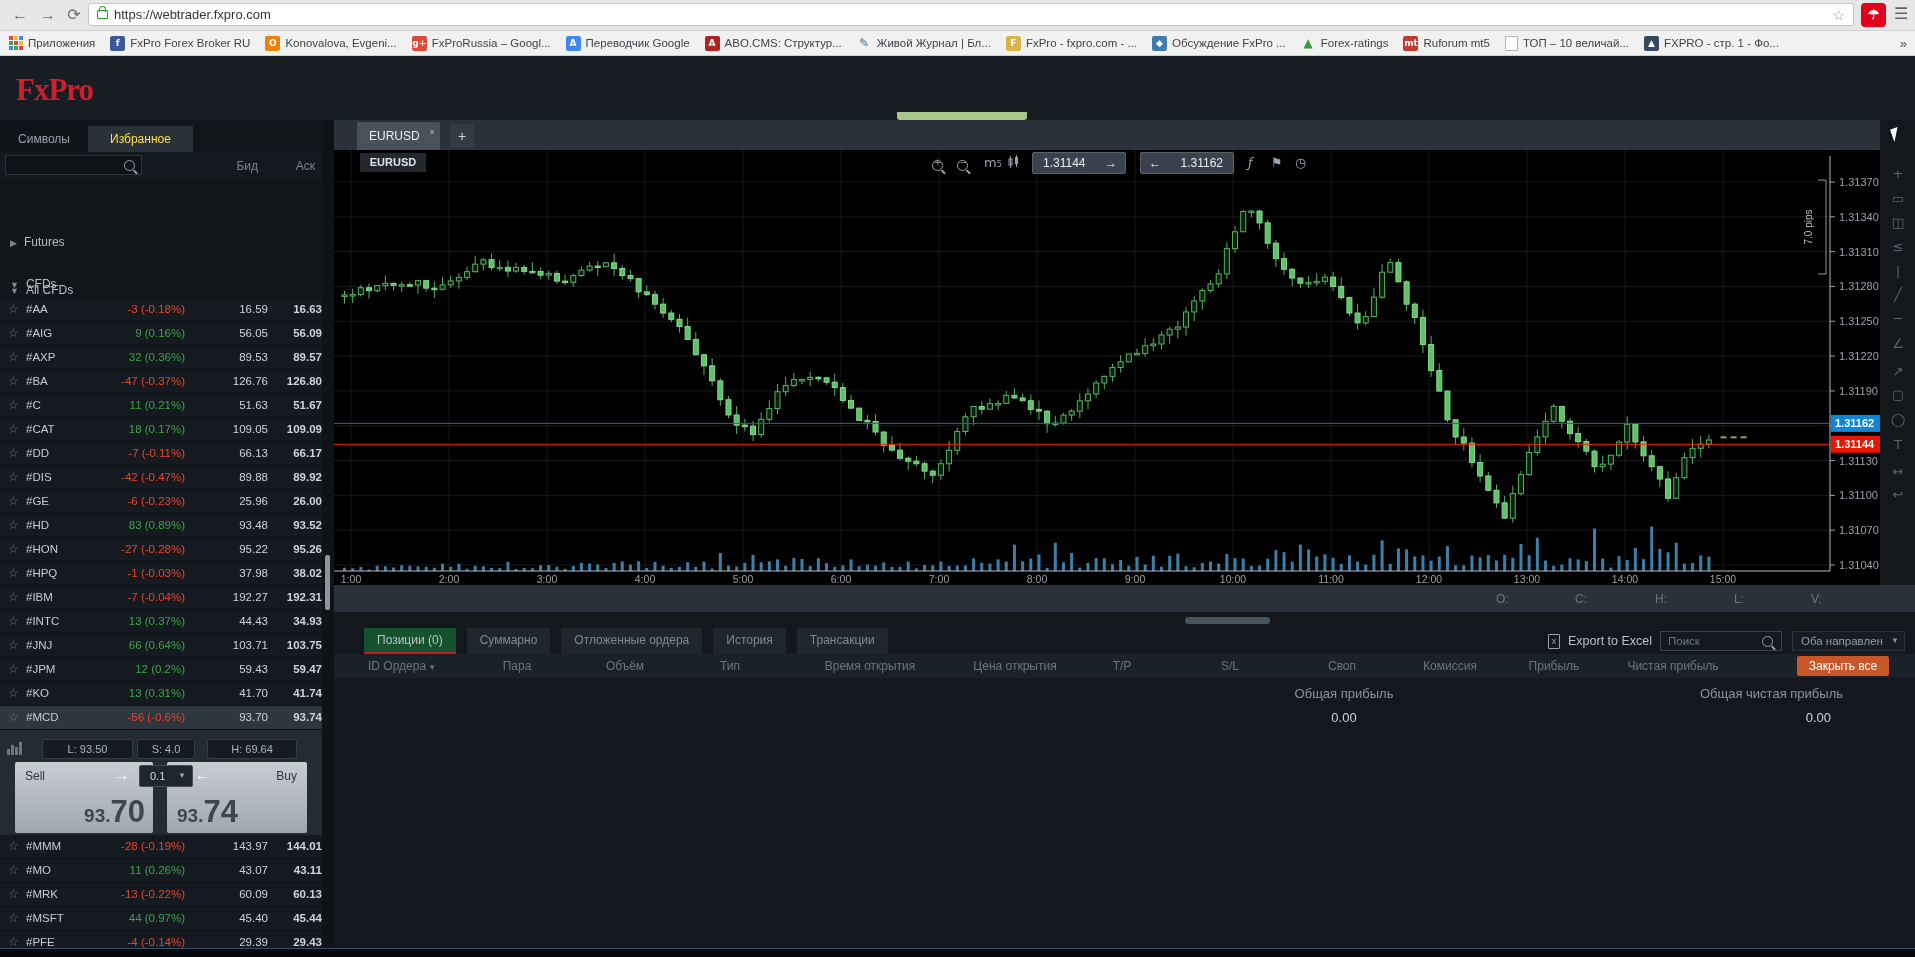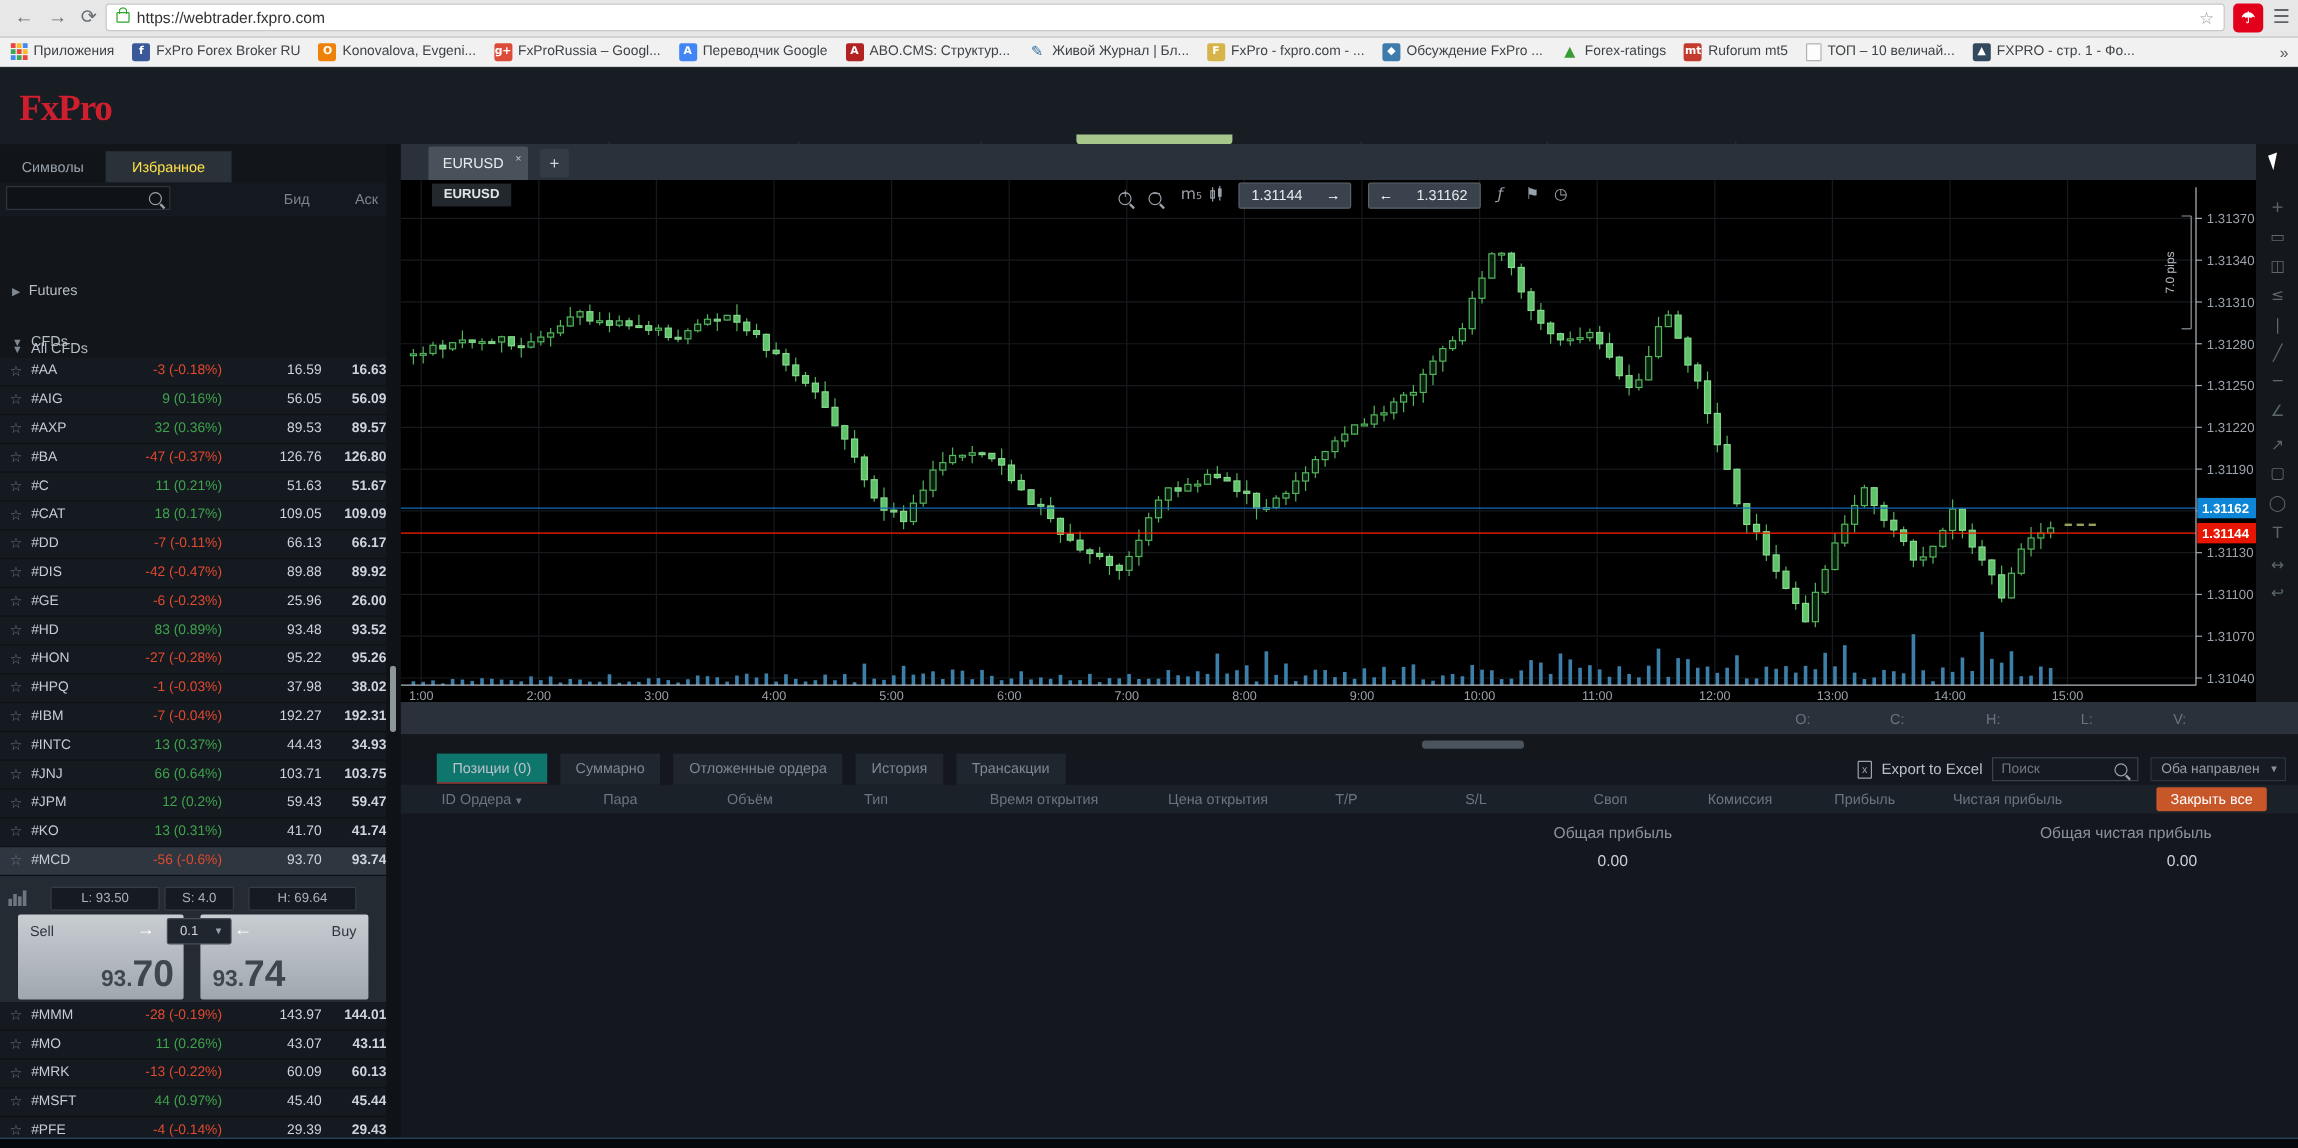--- a/index.html
+++ b/index.html
@@ -98,21 +98,21 @@
   .pxbtn{position:absolute;top:152px;width:94px;height:22px;background:#3a434d;border:1px solid #5a636d;border-radius:2px;box-sizing:border-box;color:#e8ecef;font-size:12px;line-height:20px;}
   .pxbtn .pa{position:absolute;top:0;color:#fff;font-weight:bold;}
   .ohlcvbar{position:absolute;left:334px;top:585px;width:1581px;height:27px;background:#2a313a;}
   .ohlcv{position:absolute;top:7px;font-size:12px;color:#6b7580;}
   .hscroll{position:absolute;left:334px;top:612px;width:1581px;height:16px;background:#14181d;}
   .hthumb{position:absolute;left:851px;top:5px;width:85px;height:7px;background:#4a545e;border-radius:3px;}
   
   .positions{position:absolute;left:334px;top:628px;width:1581px;height:320px;background:#14181e;}
   .ptabs{position:absolute;left:30px;top:0px;display:flex;gap:11px;}
   .ptab{height:24px;line-height:24px;padding:0 13px;font-size:12px;background:#20262e;color:#7f8893;border-bottom:2px solid transparent;box-sizing:content-box;}
-  .ptab.active{background:#0f766e;color:#bac2ca;border-bottom:1px solid #b91c1c;}
+  .ptab.active{background:#14532d;color:#bac2ca;border-bottom:6px solid #b91c1c;}
   .exporticon{position:absolute;left:1214px;top:6px;width:10px;height:13px;border:1.5px solid #9aa2ab;border-radius:1px;color:#9aa2ab;font-size:9px;text-align:center;line-height:13px;}
   .exportlbl{position:absolute;left:1234px;top:6px;font-size:12.5px;color:#b9c1c9;}
   .psearch{position:absolute;left:1326px;top:3px;width:122px;height:20px;background:#14191f;border:1px solid #3a424c;box-sizing:border-box;color:#c6ccd2;font-size:11.5px;padding:0 22px 0 7px;}
   .psearch::placeholder{color:#6e7883;}
   .pdir{position:absolute;left:1458px;top:3px;width:113px;height:20px;background:#171c23;border:1px solid #2c343d;box-sizing:border-box;color:#959da6;font-size:11.5px;line-height:18px;padding-left:8px;white-space:nowrap;overflow:hidden;}
   .pdir .vc{position:absolute;right:5px;top:0;font-size:8px;color:#8a929c;}
   .phdr{position:absolute;left:0;top:26px;width:1581px;height:24px;background:#1b2129;}
   .pcol{position:absolute;top:5px;font-size:12px;color:#6c757f;white-space:nowrap;}
   .closeall{position:absolute;left:1463px;top:2px;width:92px;height:20px;background:#c75629;border-radius:2px;color:#fff;font-size:12px;text-align:center;line-height:20px;}
   .sumlbl{font-size:13px;color:#8b939d;}

